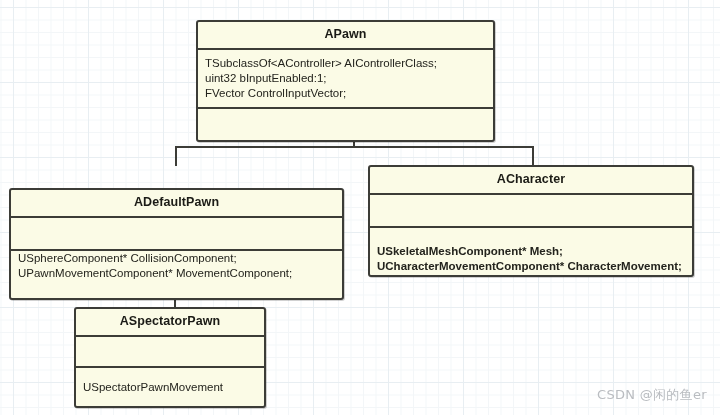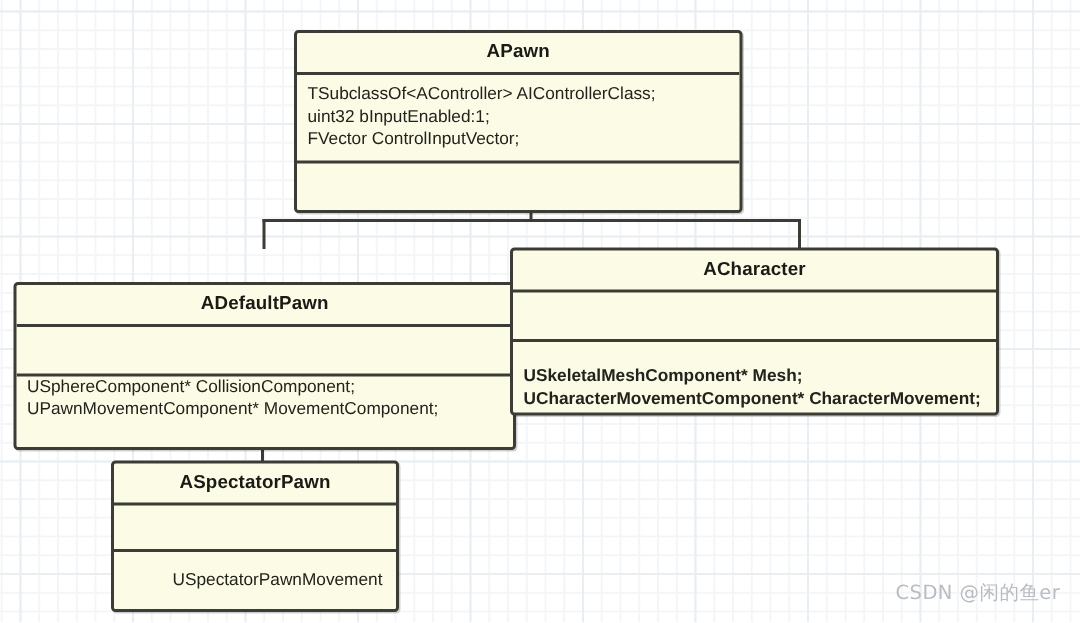--- a/index.html
+++ b/index.html
@@ -121,33 +121,33 @@
 
   <div class="uml-class" style="left:9px; top:165px; width:335px; height:112px;margin-top:23px;">
     <div class="uml-title">ADefaultPawn</div>
     <div class="uml-divider"></div>
     <div class="uml-compartment empty" style="height:31px;"></div>
     <div class="uml-divider"></div>
     <div class="uml-compartment" style="padding-top:0;">USphereComponent* CollisionComponent;
 UPawnMovementComponent* MovementComponent;</div>
   </div>
 
-  <div class="uml-class" style="left:340px; top:165px; width:326px; height:112px;">
+  <div class="uml-class" style="left:368px; top:165px; width:326px; height:112px;">
     <div class="uml-title">ACharacter</div>
     <div class="uml-divider"></div>
     <div class="uml-compartment empty" style="height:31px;"></div>
     <div class="uml-divider"></div>
     <div class="uml-compartment" style="padding-top:16px;font-weight:bold;">USkeletalMeshComponent* Mesh;
 UCharacterMovementComponent* CharacterMovement;
 UCapsuleComponent* CapsuleComponent;</div>
   </div>
 
   <div class="uml-class" style="left:74px; top:307px; width:192px; height:101px;">
     <div class="uml-title">ASpectatorPawn</div>
     <div class="uml-divider"></div>
     <div class="uml-compartment empty" style="height:29px;"></div>
     <div class="uml-divider"></div>
-    <div class="uml-compartment" style="padding-top:12px;margin-left:32px;">USpectatorPawnMovement</div>
+    <div class="uml-compartment" style="padding-top:12px;">USpectatorPawnMovement</div>
   </div>
 
   <div class="watermark" style="left:583px; top:386px;">CSDN @闲的鱼er</div>
 
 </div>
 
 </body></html>

